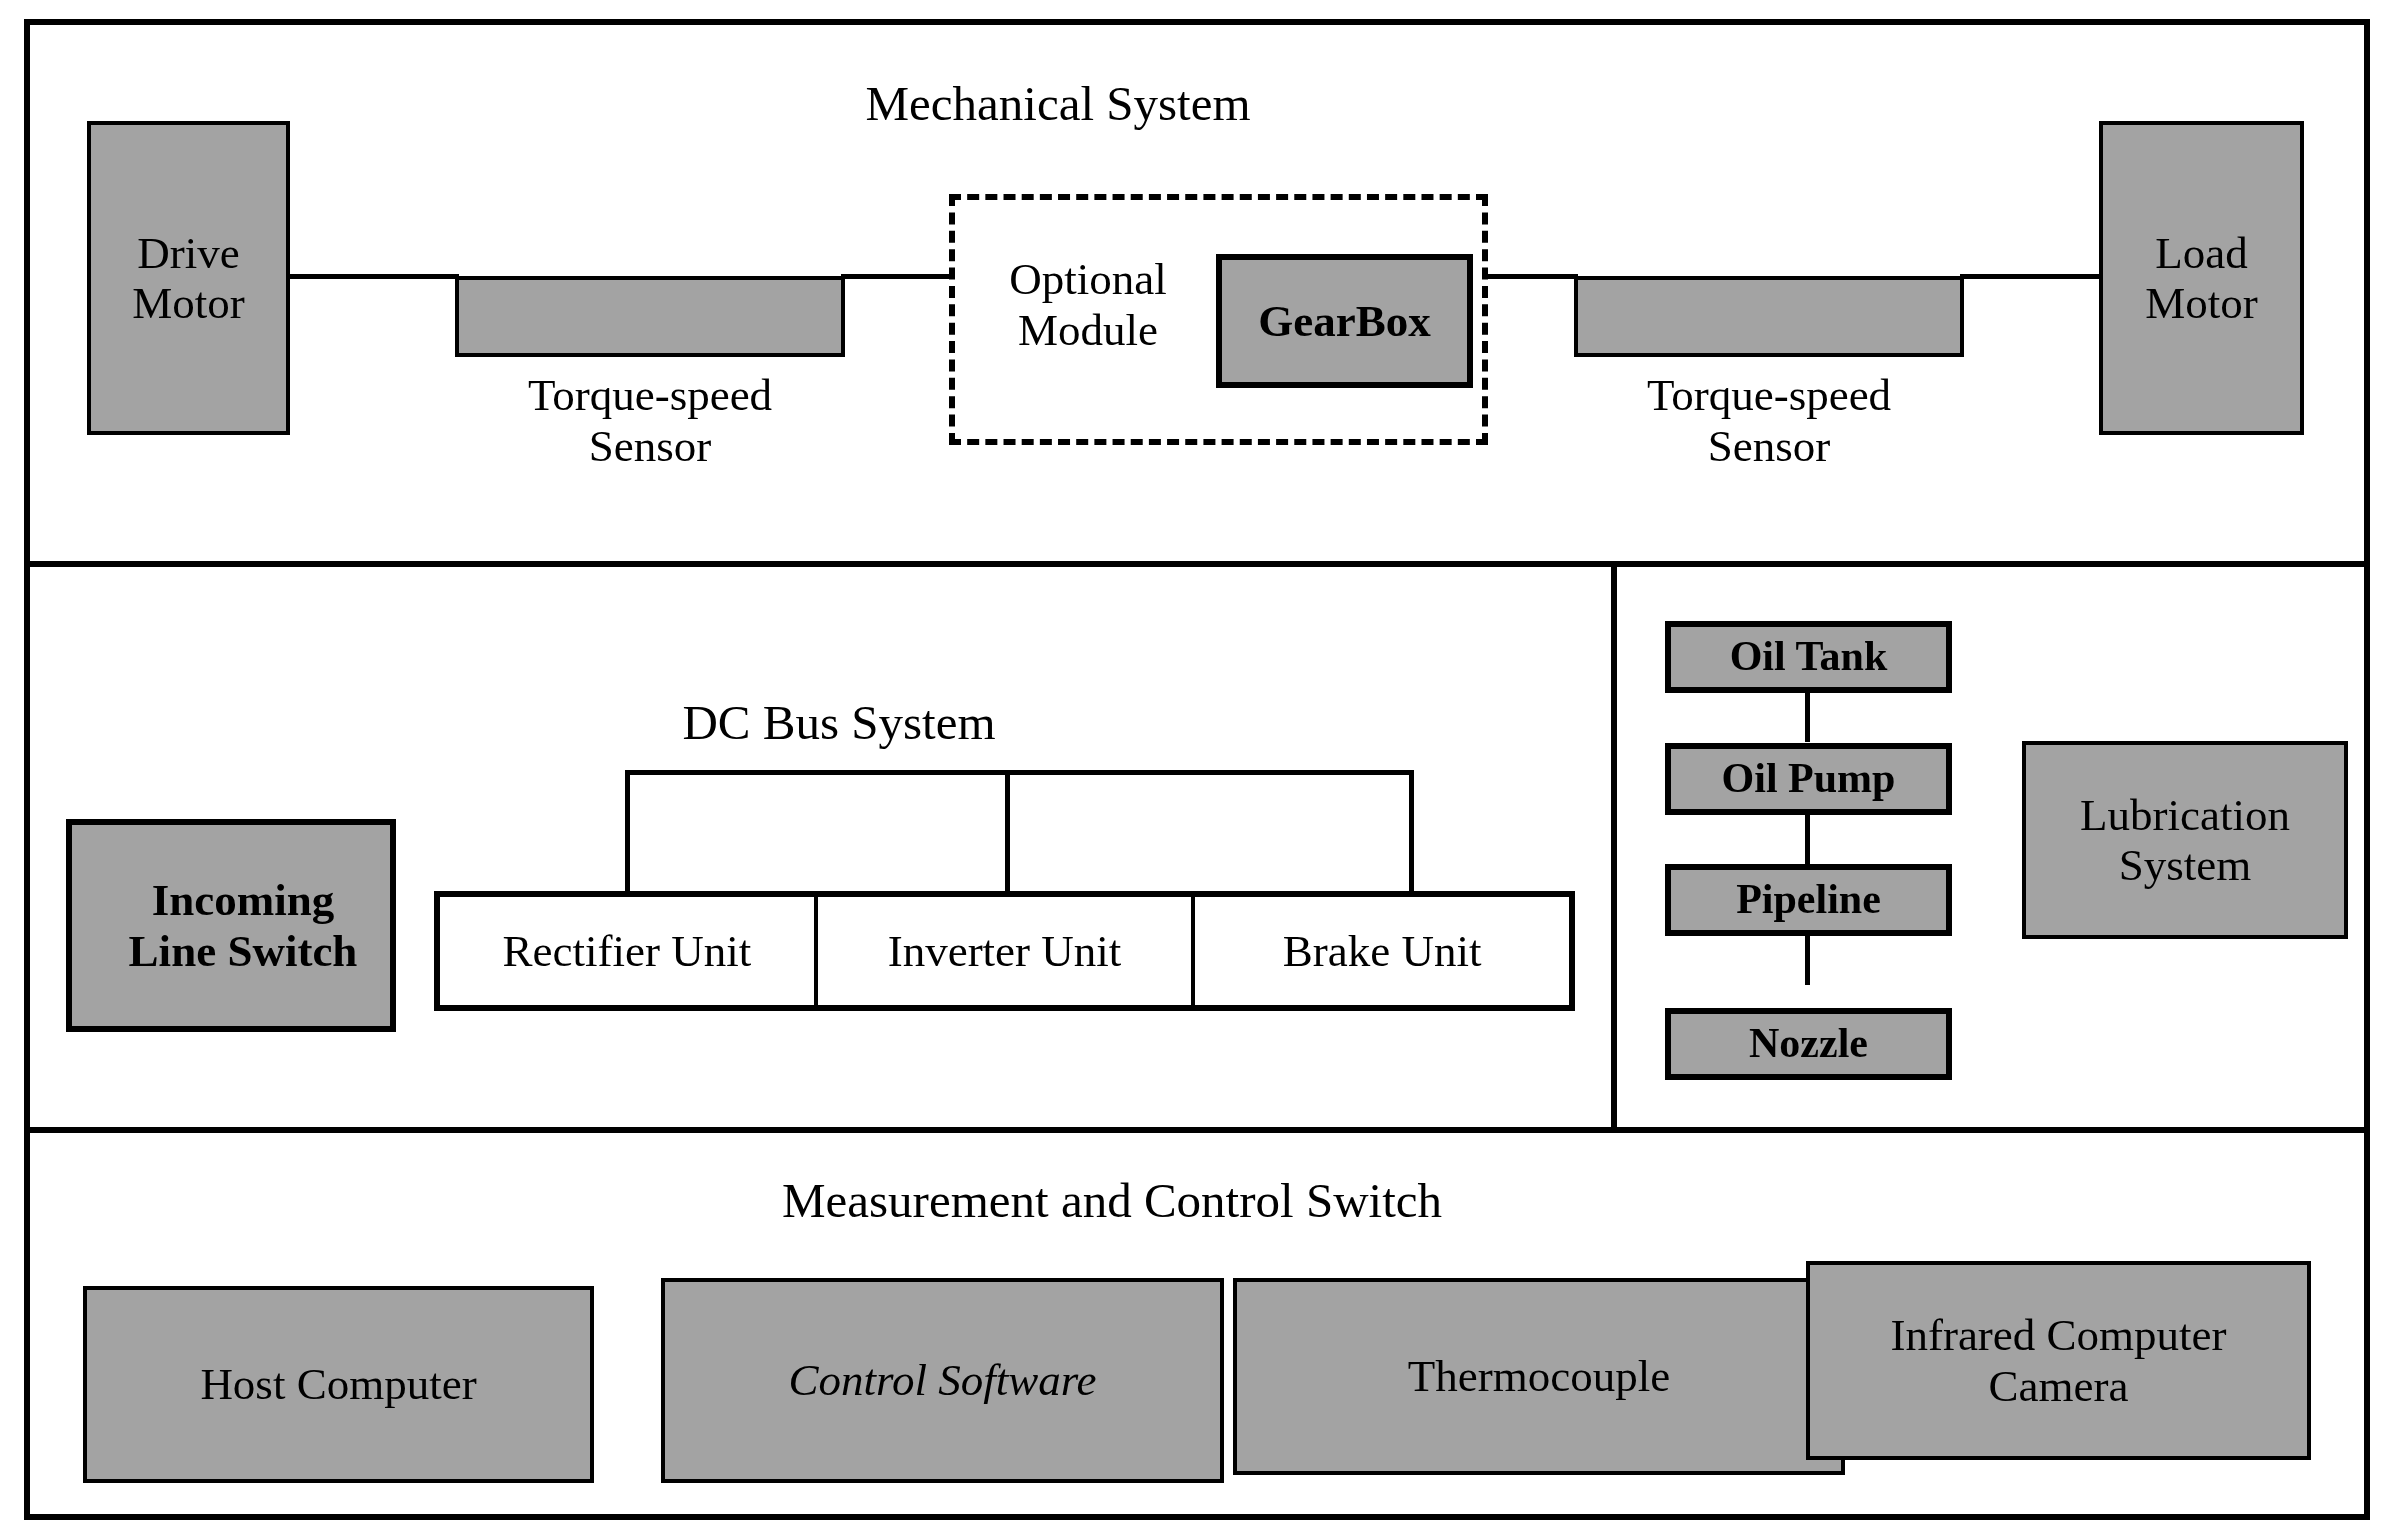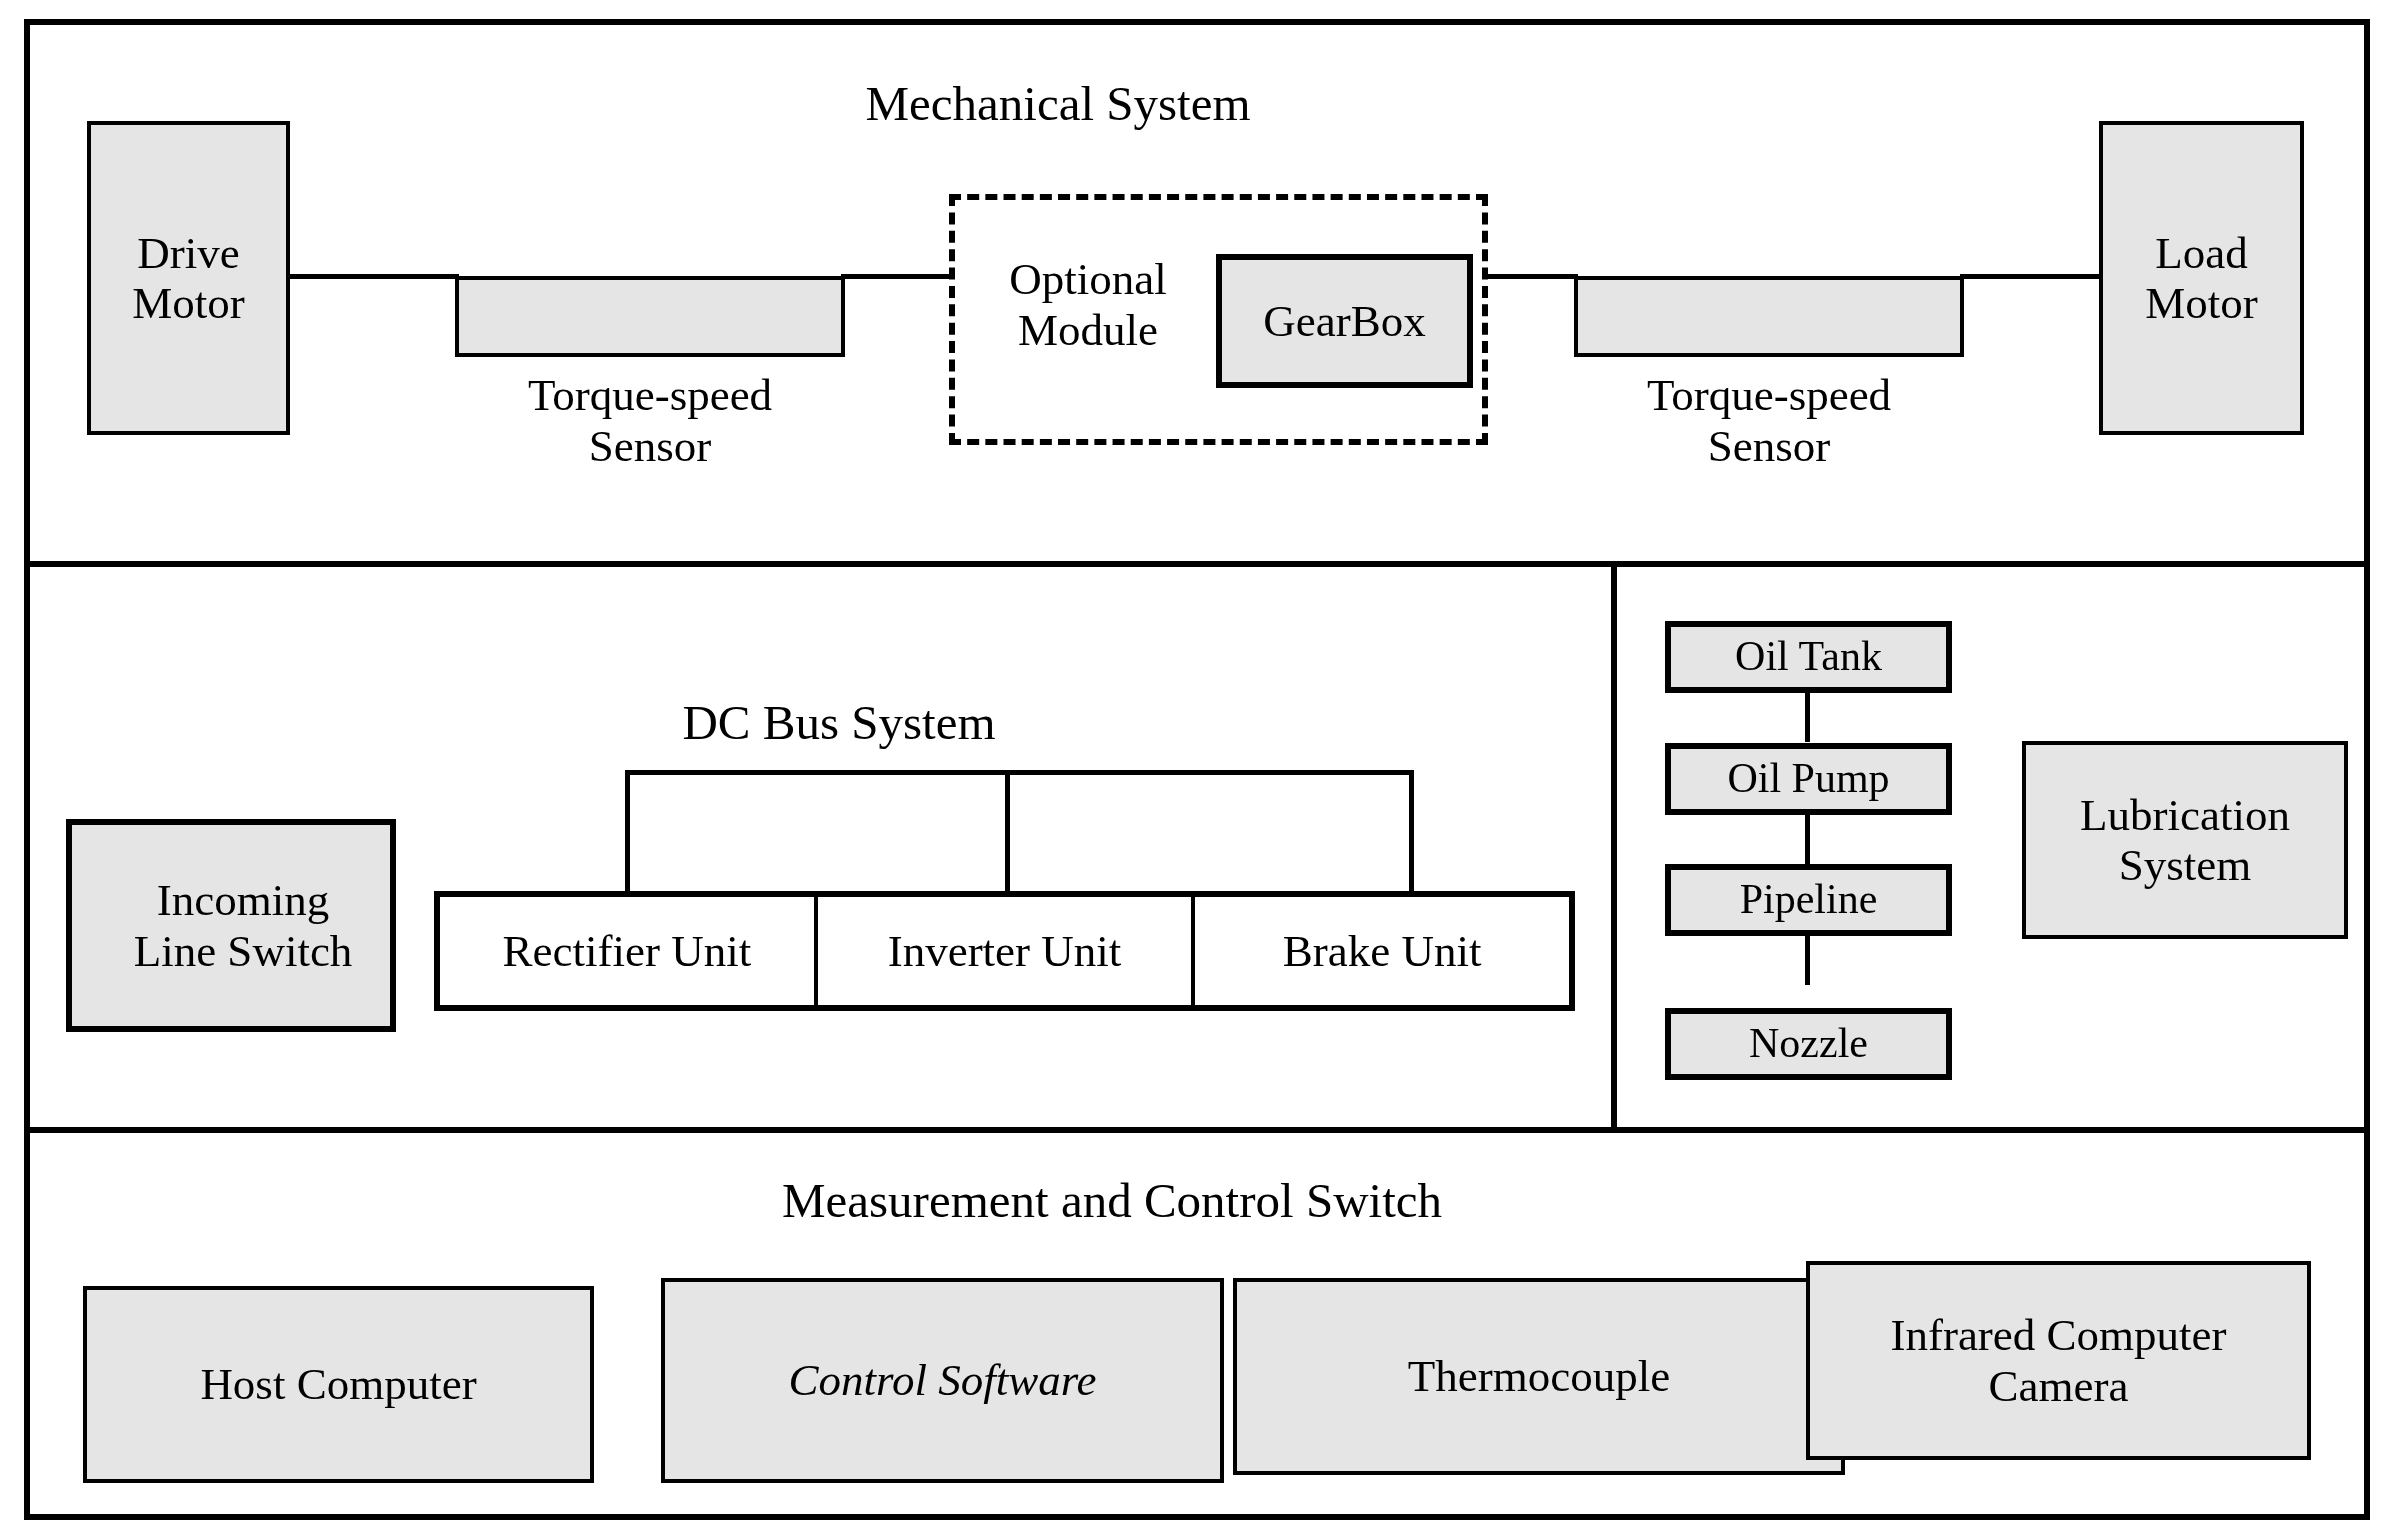--- a/index.html
+++ b/index.html
@@ -11,24 +11,24 @@
     position: relative;
     width: 2389px;
     height: 1538px;
     background: #ffffff;
     font-family: "Liberation Serif", "DejaVu Serif", serif;
     color: #000000;
     overflow: hidden;
   }
   
   .abs { position: absolute; box-sizing: border-box; }
-  .bx  { position: absolute; box-sizing: border-box; border: 4.8px solid #000; background: #e5e5e5;
+  .bx  { position: absolute; box-sizing: border-box; border: 4.8px solid #000; background: #a3a3a3;
          display: flex; align-items: center; justify-content: center; text-align: center; line-height: 1.12; }
   .bx-thin { border-width: 4.1px; }
-  .bx-thick { border-width: 6.1px; }
+  .bx-thick { border-width: 6.1px; font-weight: bold; }
   .line-h { position: absolute; background: #000; height: 4.8px; }
   .line-v { position: absolute; background: #000; width: 4.8px; }
   .lbl { position: absolute; text-align: center; line-height: 1.14; white-space: pre-line; }
 
   
   #outer-frame { left: 24px; top: 19px; width: 2346px; height: 1501px; border: 6.1px solid #000; }
   #divider-mech-dc { left: 24px; top: 561px; width: 2346px; height: 6.1px; background:#000; }
   #divider-dc-meas { left: 24px; top: 1127px; width: 2346px; height: 6.1px; background:#000; }
   #divider-dc-lub  { left: 1611px; top: 561px; width: 6.1px; height: 572px; background:#000; }
 

